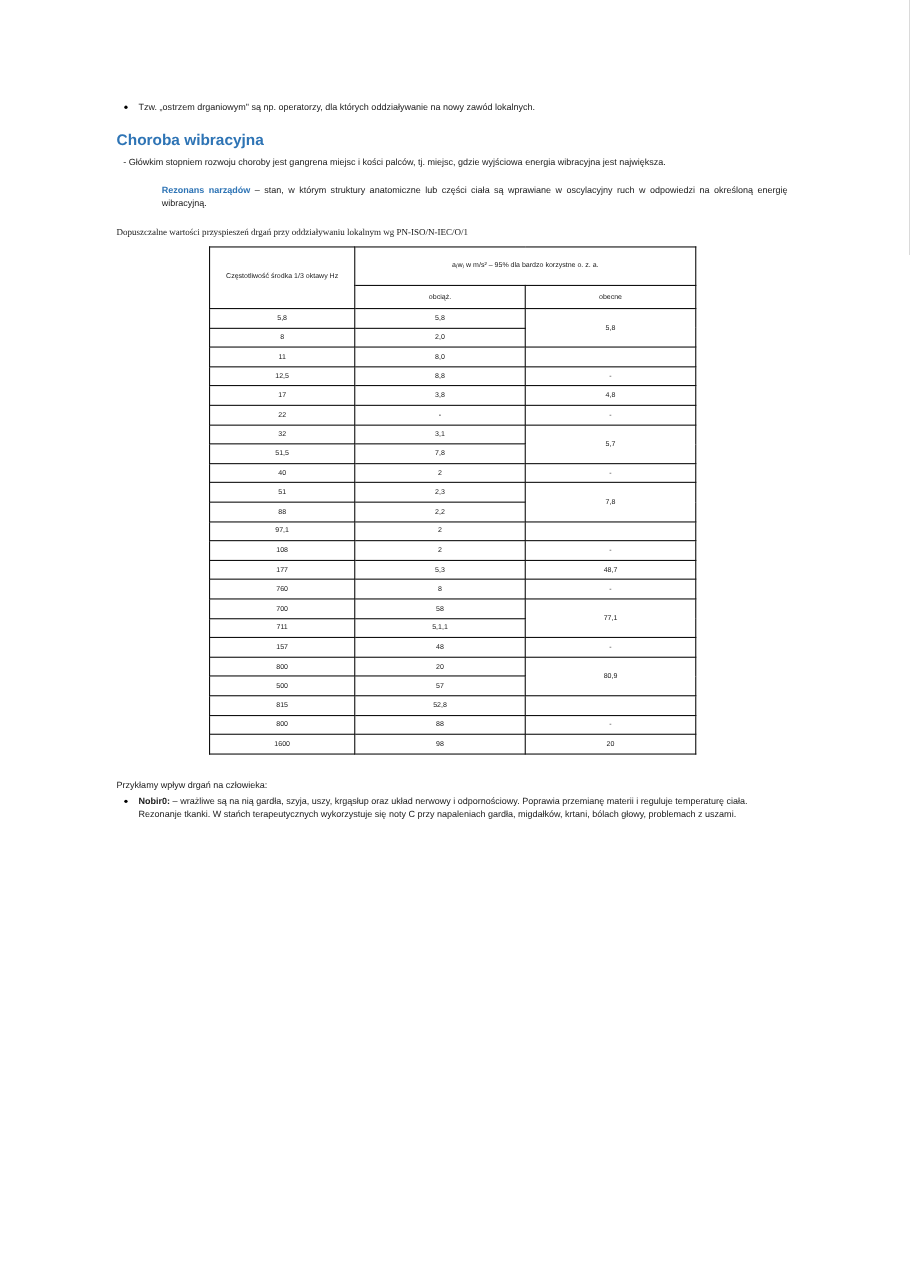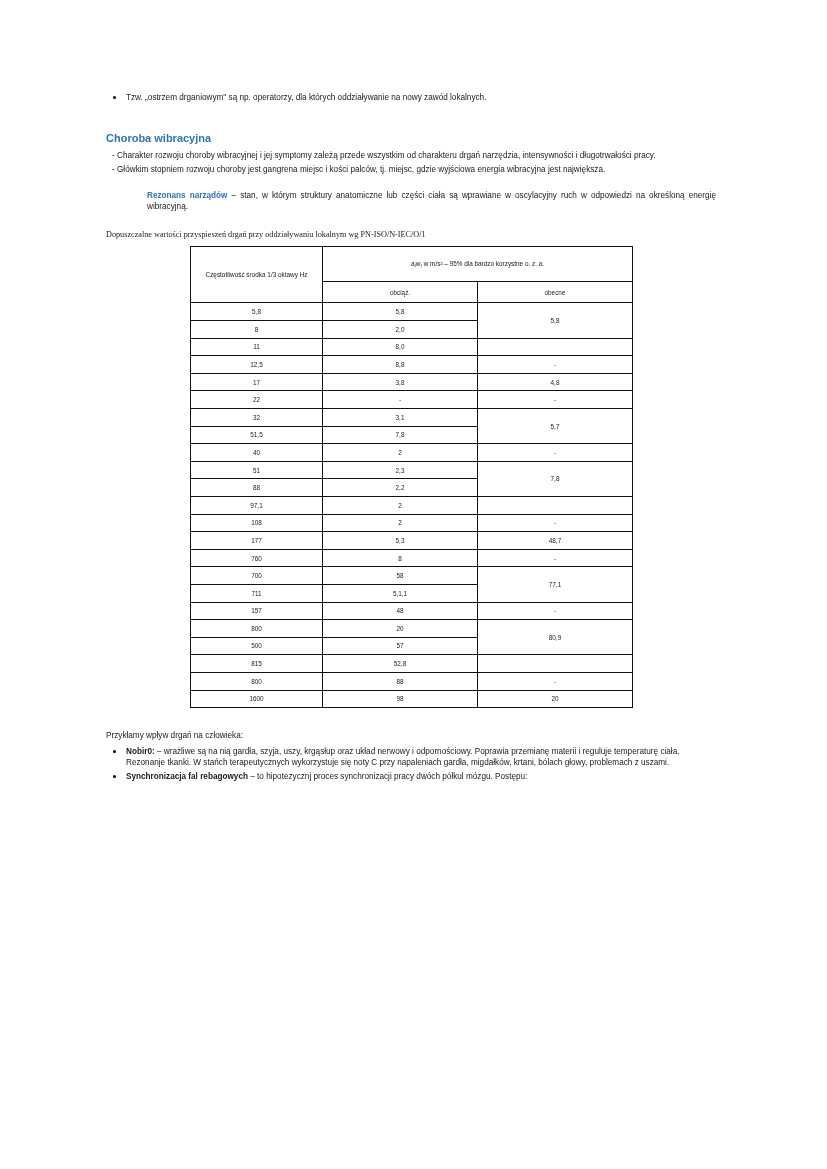--- a/index.html
+++ b/index.html
@@ -60,22 +60,22 @@
     top: 4px;
     width: 3px;
     height: 3px;
     border: 0.8px solid #000;
     border-radius: 50%;
     box-sizing: border-box;
   }
   .heading-blue {
     color: #2e74b5;
     font-weight: bold;
-    font-size: 11px;
-    margin-top: 27px;
+    font-size: 14px;
+    margin-top: 14px;
     margin-bottom: 4px;
   }
   .para {
     margin: 0 0 2px 0;
     text-align: justify;
     padding-left: 41px;
   }
   .para-indent {
     margin: 0 0 2px 0;
     padding-left: 6px;
@@ -132,21 +132,20 @@
 <body>
 
 <div class="page">
   <div class="content">
 
     <ul class="bullet-list">
       <li class="bullet-item">Tzw. „ostrzem drganiowym" są np. operatorzy, dla których oddziaływanie na nowy zawód lokalnych.</li>
     </ul>
 
     <div class="heading-blue">Choroba wibracyjna</div>
-    <p class="para-indent">- Charakter rozwoju choroby wibracyjnej i jej symptomy zależą przede wszystkim od charakteru drgań narzędzia, intensywności i długotrwałości pracy.</p>
     <p class="para-indent">- Główkim stopniem rozwoju choroby jest gangrena miejsc i kości palców, tj. miejsc, gdzie wyjściowa energia wibracyjna jest największa.</p>
 
     <div class="block-spacer"></div>
 
     <p class="para"><span class="term-blue">Rezonans narządów</span><span> – stan, w którym struktury anatomiczne lub części ciała są wprawiane w oscylacyjny ruch w odpowiedzi na określoną energię wibracyjną.</span></p>
 
     <div class="table-caption">Dopuszczalne wartości przyspieszeń drgań przy oddziaływaniu lokalnym wg PN-ISO/N-IEC/O/1</div>
 
     <table class="data">
       <colgroup>
@@ -281,18 +280,17 @@
             <td class="v">98</td>
             <td class="v">20</td>
           </tr>
       </tbody>
     </table>
 
     <div class="footer-note">Przykłamy wpływ drgań na człowieka:</div>
 
     <ul class="bullet-list list-lower">
       <li class="bullet-item"><span class="bold">Nobir0:</span><span> – wrażliwe są na nią gardła, szyja, uszy, krgąsłup oraz układ nerwowy i odpornościowy. Poprawia przemianę materii i reguluje temperaturę ciała. Rezonanje tkanki. W stańch terapeutycznych wykorzystuje się noty C przy napaleniach gardła, migdałków, krtani, bólach głowy, problemach z uszami.</span></li>
-      <li class="bullet-item"><span class="bold">Synchronizacja fal rebagowych</span><span> – to hipotezycznj proces synchronizacji pracy dwóch półkul mózgu. Postępu:</span></li>
     </ul>
 
 
   </div>
 </div>
 
 </body></html>

